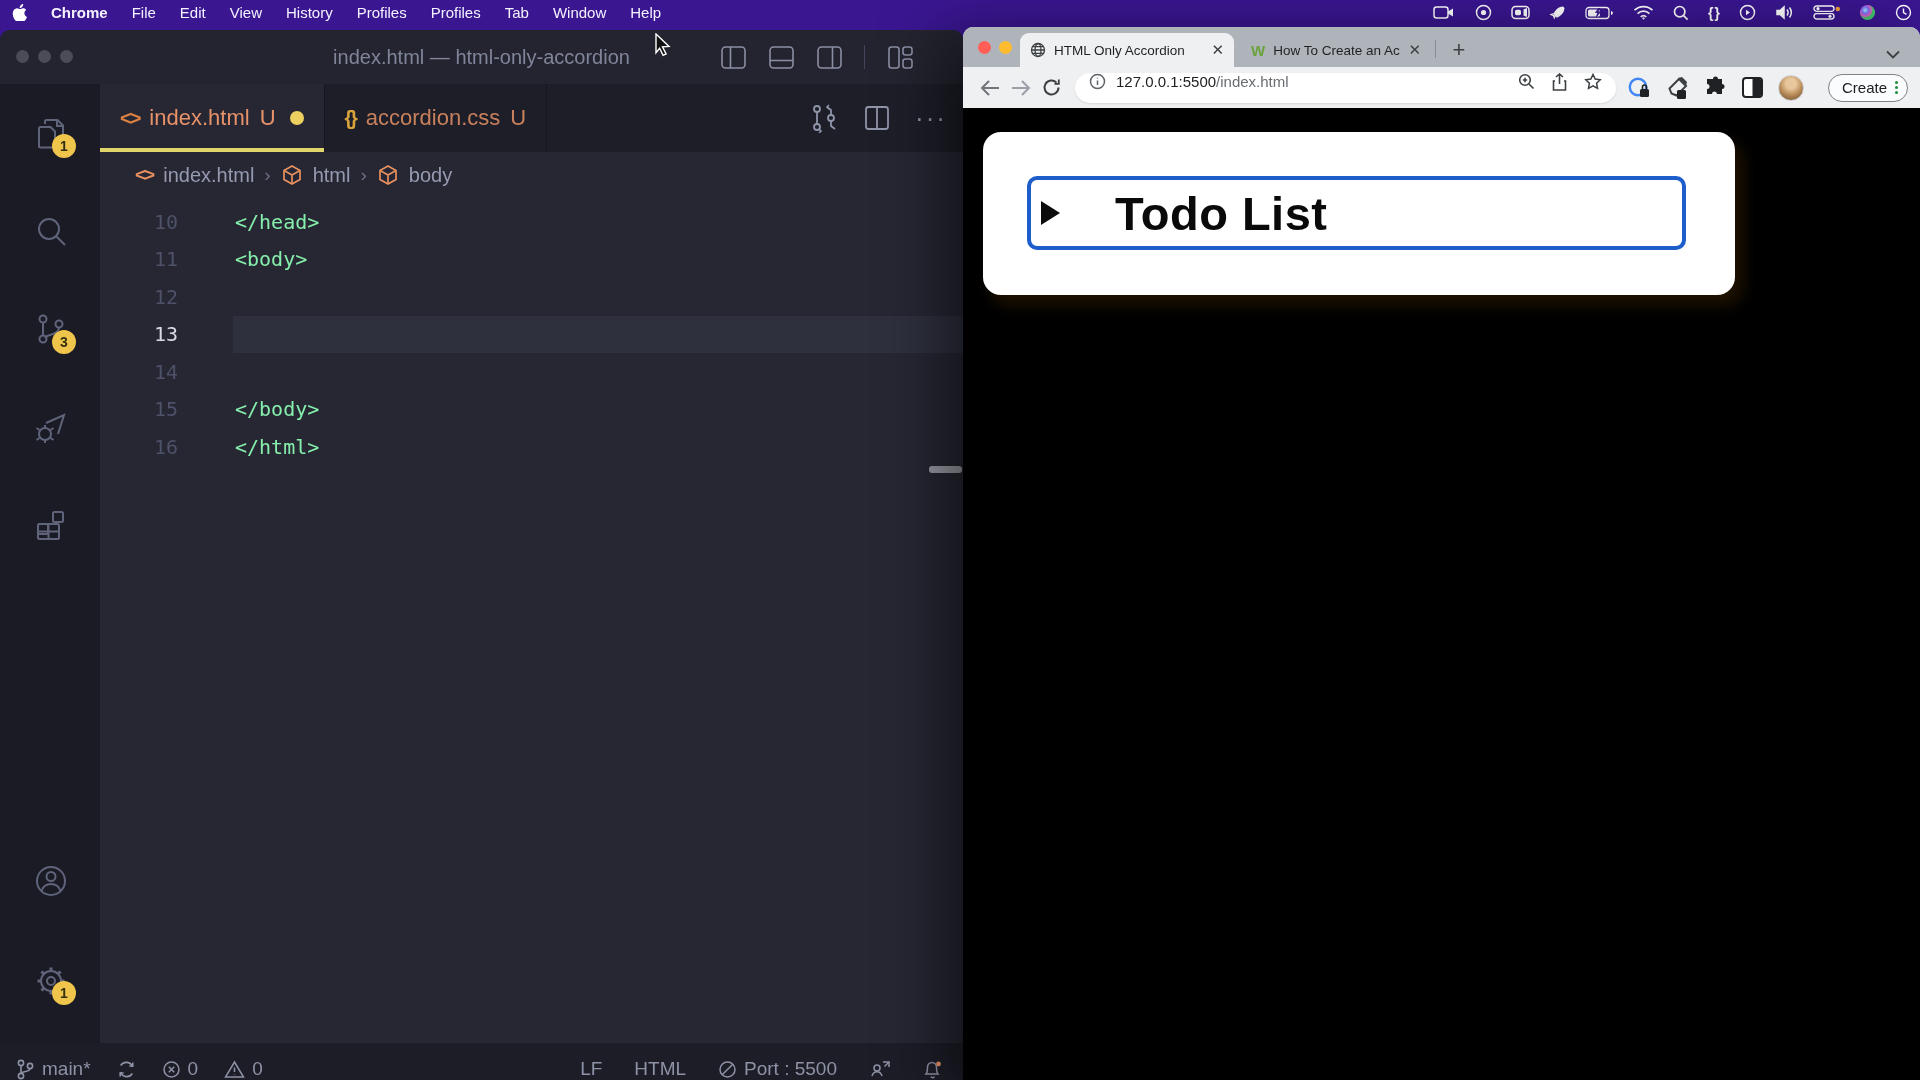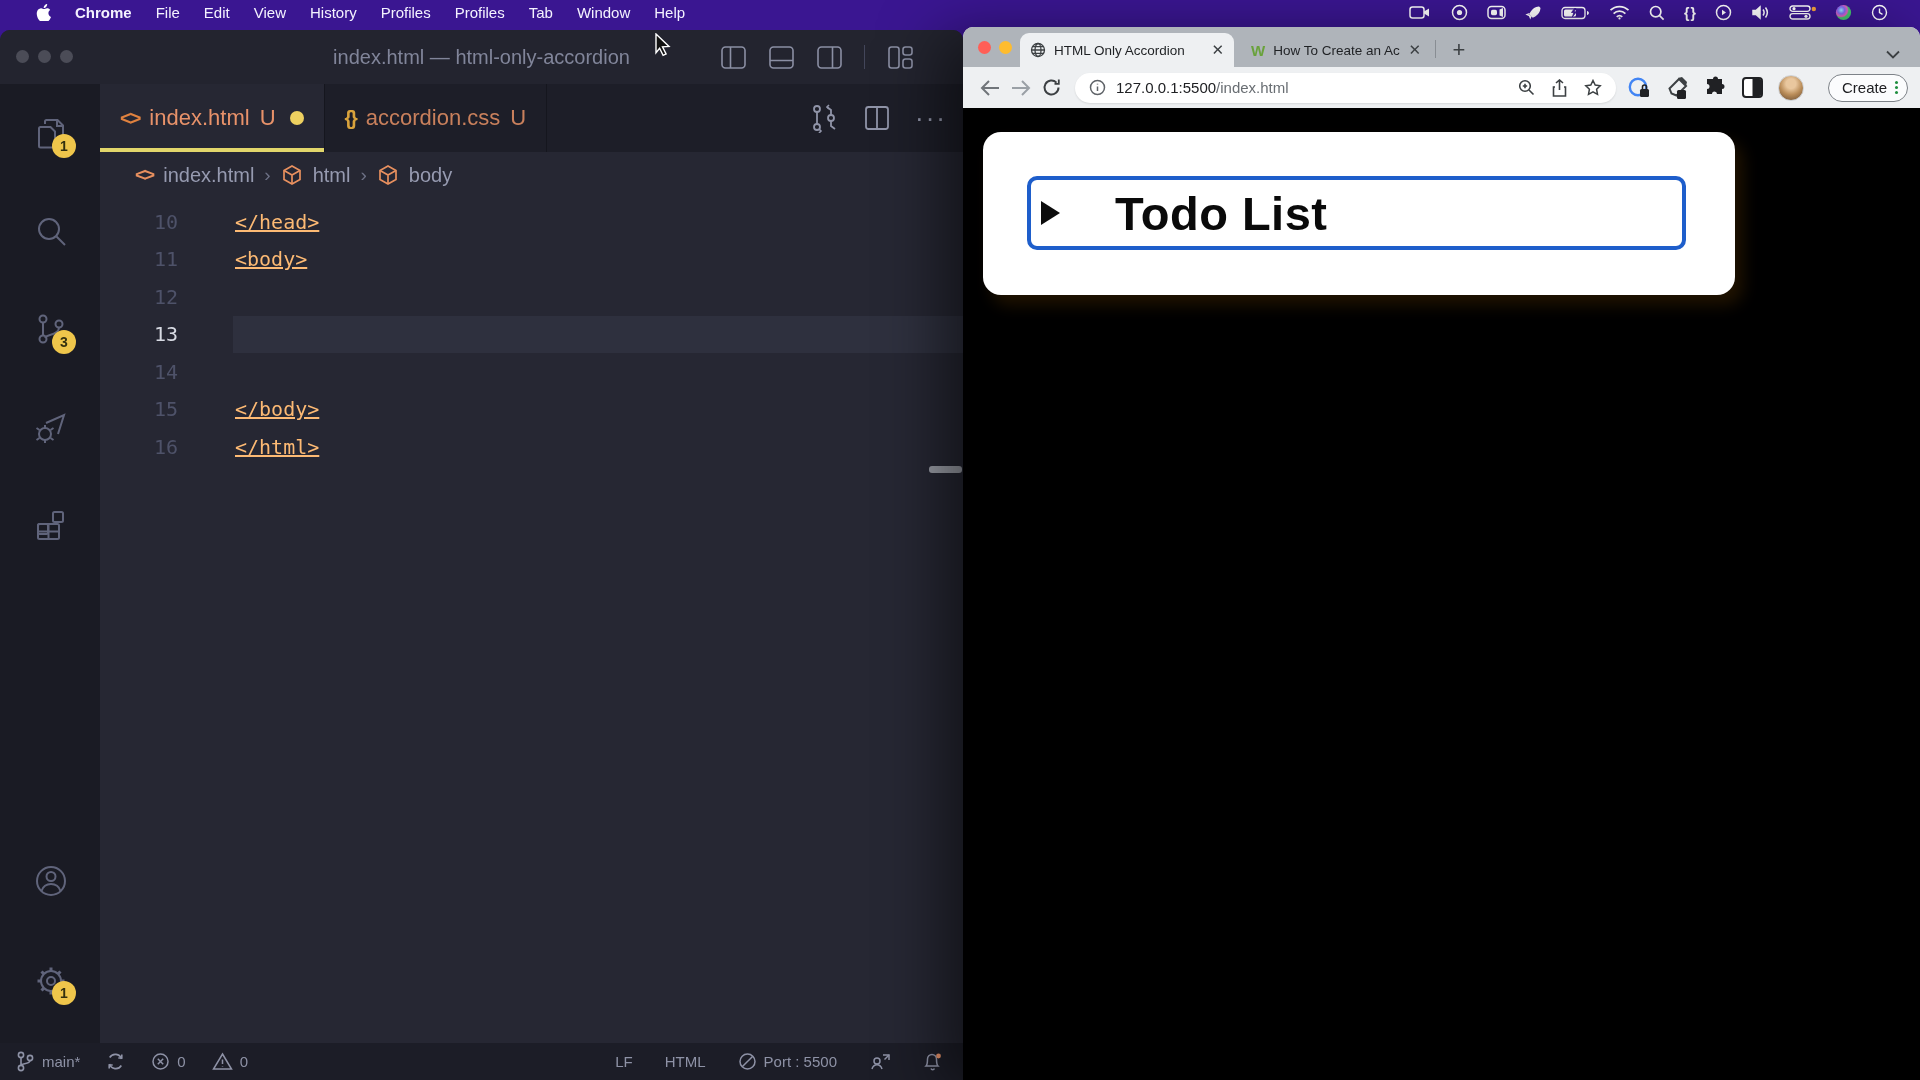--- a/index.html
+++ b/index.html
@@ -3,21 +3,21 @@
 <meta charset="utf-8">
 <style>
   * { margin:0; padding:0; box-sizing:border-box; }
   html,body { width:1920px; height:1080px; background:#3a1691; }
   .screen { position:relative; width:1920px; height:1080px; overflow:hidden;
             font-family:"Liberation Sans", sans-serif; }
 
   
   .menubar { position:absolute; top:0; left:0; width:1920px; height:25px;
              background:#3a1691; color:#f4f2ff; display:flex; align-items:center;
-             justify-content:space-between; padding:0 32px; font-size:15px; }
+             justify-content:space-between; padding:0 8px; font-size:15px; }
   .mb-left { display:flex; align-items:center; }
   .mb-apple { display:flex; align-items:center; padding:0 12px 0 4px; }
   .mb-app { font-weight:bold; padding:0 12px; }
   .mb-item { padding:0 12px; }
   .mb-right { display:flex; align-items:center; gap:19px; }
   .mb-right .mbi { display:flex; align-items:center; }
 
   
   .vscode { position:absolute; left:0; top:30px; width:963px; height:1050px;
             background:#262733; border-radius:10px 10px 0 0; overflow:hidden; }
@@ -52,30 +52,30 @@
 
   .vs-crumbs { height:46px; background:#262733; display:flex; align-items:center;
                padding-left:35px; gap:10px; color:#969ab0; font-size:20px; flex:none;}
   .crumb-sep { color:#6d7186; font-size:19px; }
   .crumb-code-ic { color:#e8905f; font-weight:bold; font-size:19px; letter-spacing:-2px;}
 
   .vs-code { flex:1; position:relative; background:#262733; padding-top:5px;
              font-family:"DejaVu Sans Mono", monospace; font-size:20px; }
   .code-row { height:37.5px; display:flex; align-items:center; position:relative; }
   .code-row .ln { width:78px; text-align:right; color:#4e5269; flex:none; }
-  .code-row .ct { padding-left:57px; color:#fdba74; white-space:pre;text-decoration:underline; }
+  .code-row .ct { padding-left:57px; color:#86efac; white-space:pre; }
   .code-row.current .ln { color:#d7dae3; }
   .code-row.current::after { content:""; position:absolute; left:133px; right:0; top:0;
                              bottom:0; background:#2e303e; }
   .scrolldeco { position:absolute; right:1px; top:268px; width:33px; height:7px;
                 background:#9a9da6; border-radius:3px; }
 
   .vs-status { position:absolute; bottom:0; left:0; right:0; height:37px;
-               background:#1c1d27; color:#8e92a6; font-size:15px; display:flex;
-               align-items:center; justify-content:space-between; padding:0 20px 0 16px; }
+               background:#1c1d27; color:#8e92a6; font-size:19px; display:flex;
+               align-items:flex-end; justify-content:space-between; padding:0 20px 0 16px; }
   .st-grp { display:flex; align-items:center; gap:26px; }
   .st-item { display:flex; align-items:center; gap:7px; }
 
   
   .chrome { position:absolute; left:963px; top:27px; width:957px; height:1053px;
             border-radius:10px 10px 0 0; overflow:hidden;
             box-shadow:-22px 10px 60px rgba(0,0,0,0.5); background:#eef0f2; }
   .ch-tabstrip { position:relative; height:40px; background:#afb4ba; }
   .ch-lights { position:absolute; left:15px; top:14px; display:flex; gap:8px; }
   .ch-lights span { width:13px; height:13px; border-radius:50%; }
@@ -89,21 +89,21 @@
   .tab-sep { position:absolute; left:472px; bottom:9px; width:1px; height:18px; background:#888d93; }
   .newtab { position:absolute; left:482px; bottom:3px; width:28px; height:28px;
             font-size:22px; color:#3c4043; display:flex; align-items:center; justify-content:center; }
   .tabchevron { position:absolute; right:20px; bottom:8px; color:#3c4043; }
   .wico { color:#69a23b; font-weight:bold; font-size:15px; }
 
   .ch-toolbar { position:relative; height:41px; background:#eef0f2; display:flex;
                 align-items:center; padding:0 12px; }
   .nav-ic { width:34px; display:flex; justify-content:center; }
   .omnibox { margin-left:8px; width:597px; height:30px; background:#ffffff;
-             border-radius:15px; display:flex; align-items:center; padding:0 14px;
+             border-radius:15px; display:flex; align-items:flex-start; padding:0 14px;
              gap:10px; box-shadow:0 1px 2px rgba(0,0,0,0.10); font-size:15px; }
   .url-host { color:#202124; }
   .url-path { color:#696e73; }
   .omni-sp { flex:1; }
   .omni-right { display:flex; gap:17px; align-items:center; color:#3c4043; }
   .ext-row { display:flex; align-items:center; gap:14px; margin-left:11px; }
   .avatar { width:26px; height:26px; border-radius:50%;
             background:radial-gradient(circle at 50% 32%, #e9c79e 24%, #b98c58 55%, #6e5034 95%);
             border:1px solid #cfd2d6; }
   .update-btn { height:28px; border:1.5px solid #7d8288; border-radius:14px;

